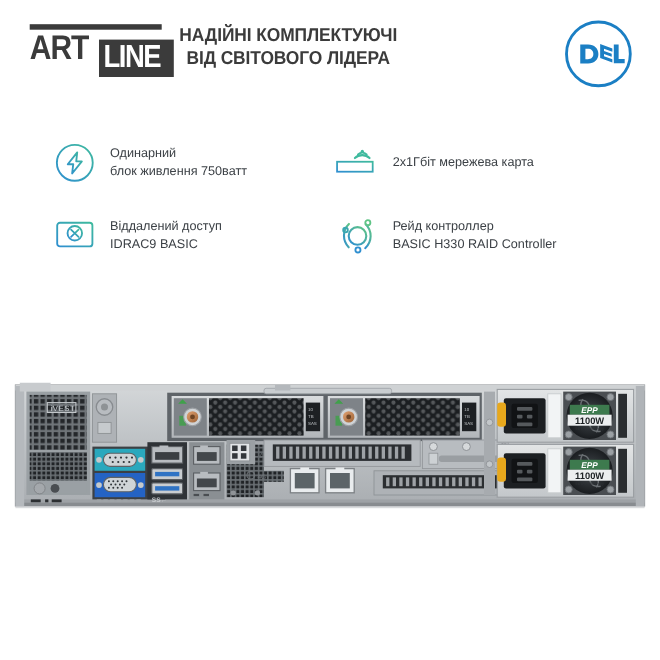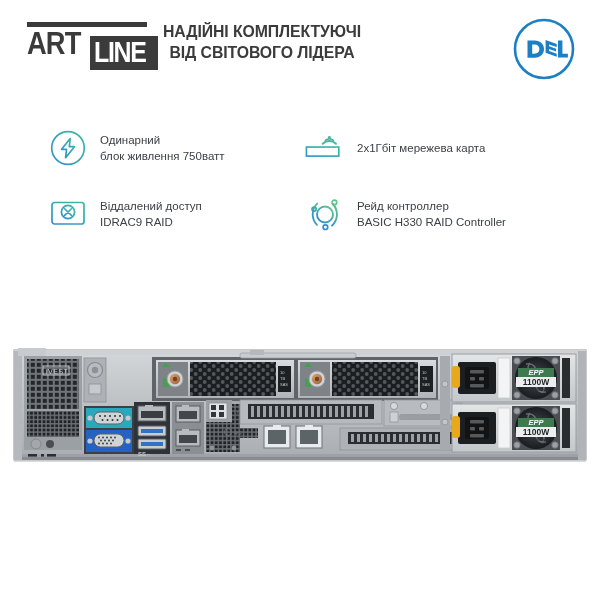--- a/index.html
+++ b/index.html
@@ -219,21 +219,21 @@
         <rect x="3.0" y="7.5" width="32" height="21.5" rx="2.5" fill="none" stroke="url(#gr2)" stroke-width="1.7"></rect>
         <line x1="14.5" y1="29" x2="14.5" y2="33" stroke="url(#gr2)" stroke-width="1.7"></line>
         <line x1="23.5" y1="29" x2="23.5" y2="33" stroke="url(#gr2)" stroke-width="1.7"></line>
         <line x1="10.5" y1="33.3" x2="27.5" y2="33.3" stroke="url(#gr2)" stroke-width="1.7" stroke-linecap="round"></line>
         <circle cx="19" cy="17.0" r="6.6" fill="none" stroke="url(#gr2)" stroke-width="1.7"></circle>
         <path d="M15.6 13.8 L22.4 20.4 M22.4 13.8 L15.6 20.4" stroke="url(#gr2)" stroke-width="1.6" stroke-linecap="round"></path>
       </svg>
     </div>
     <div class="feature-text">
       <span>Віддалений доступ</span>
-      <span class="l2">IDRAC9 RAID</span>
+      <span class="l2">IDRAC9 BASIC</span>
     </div>
   </div>
 
   <div class="feature f-pos-3">
     <div class="feature-icon">
       <svg width="40" height="40" viewBox="0 0 40 40">
         <defs>
           <linearGradient id="gr3" x1="0.1" y1="1" x2="0.9" y2="0">
             <stop offset="0%" stop-color="#2f8fd0"></stop>
             <stop offset="100%" stop-color="#5fc486"></stop>

